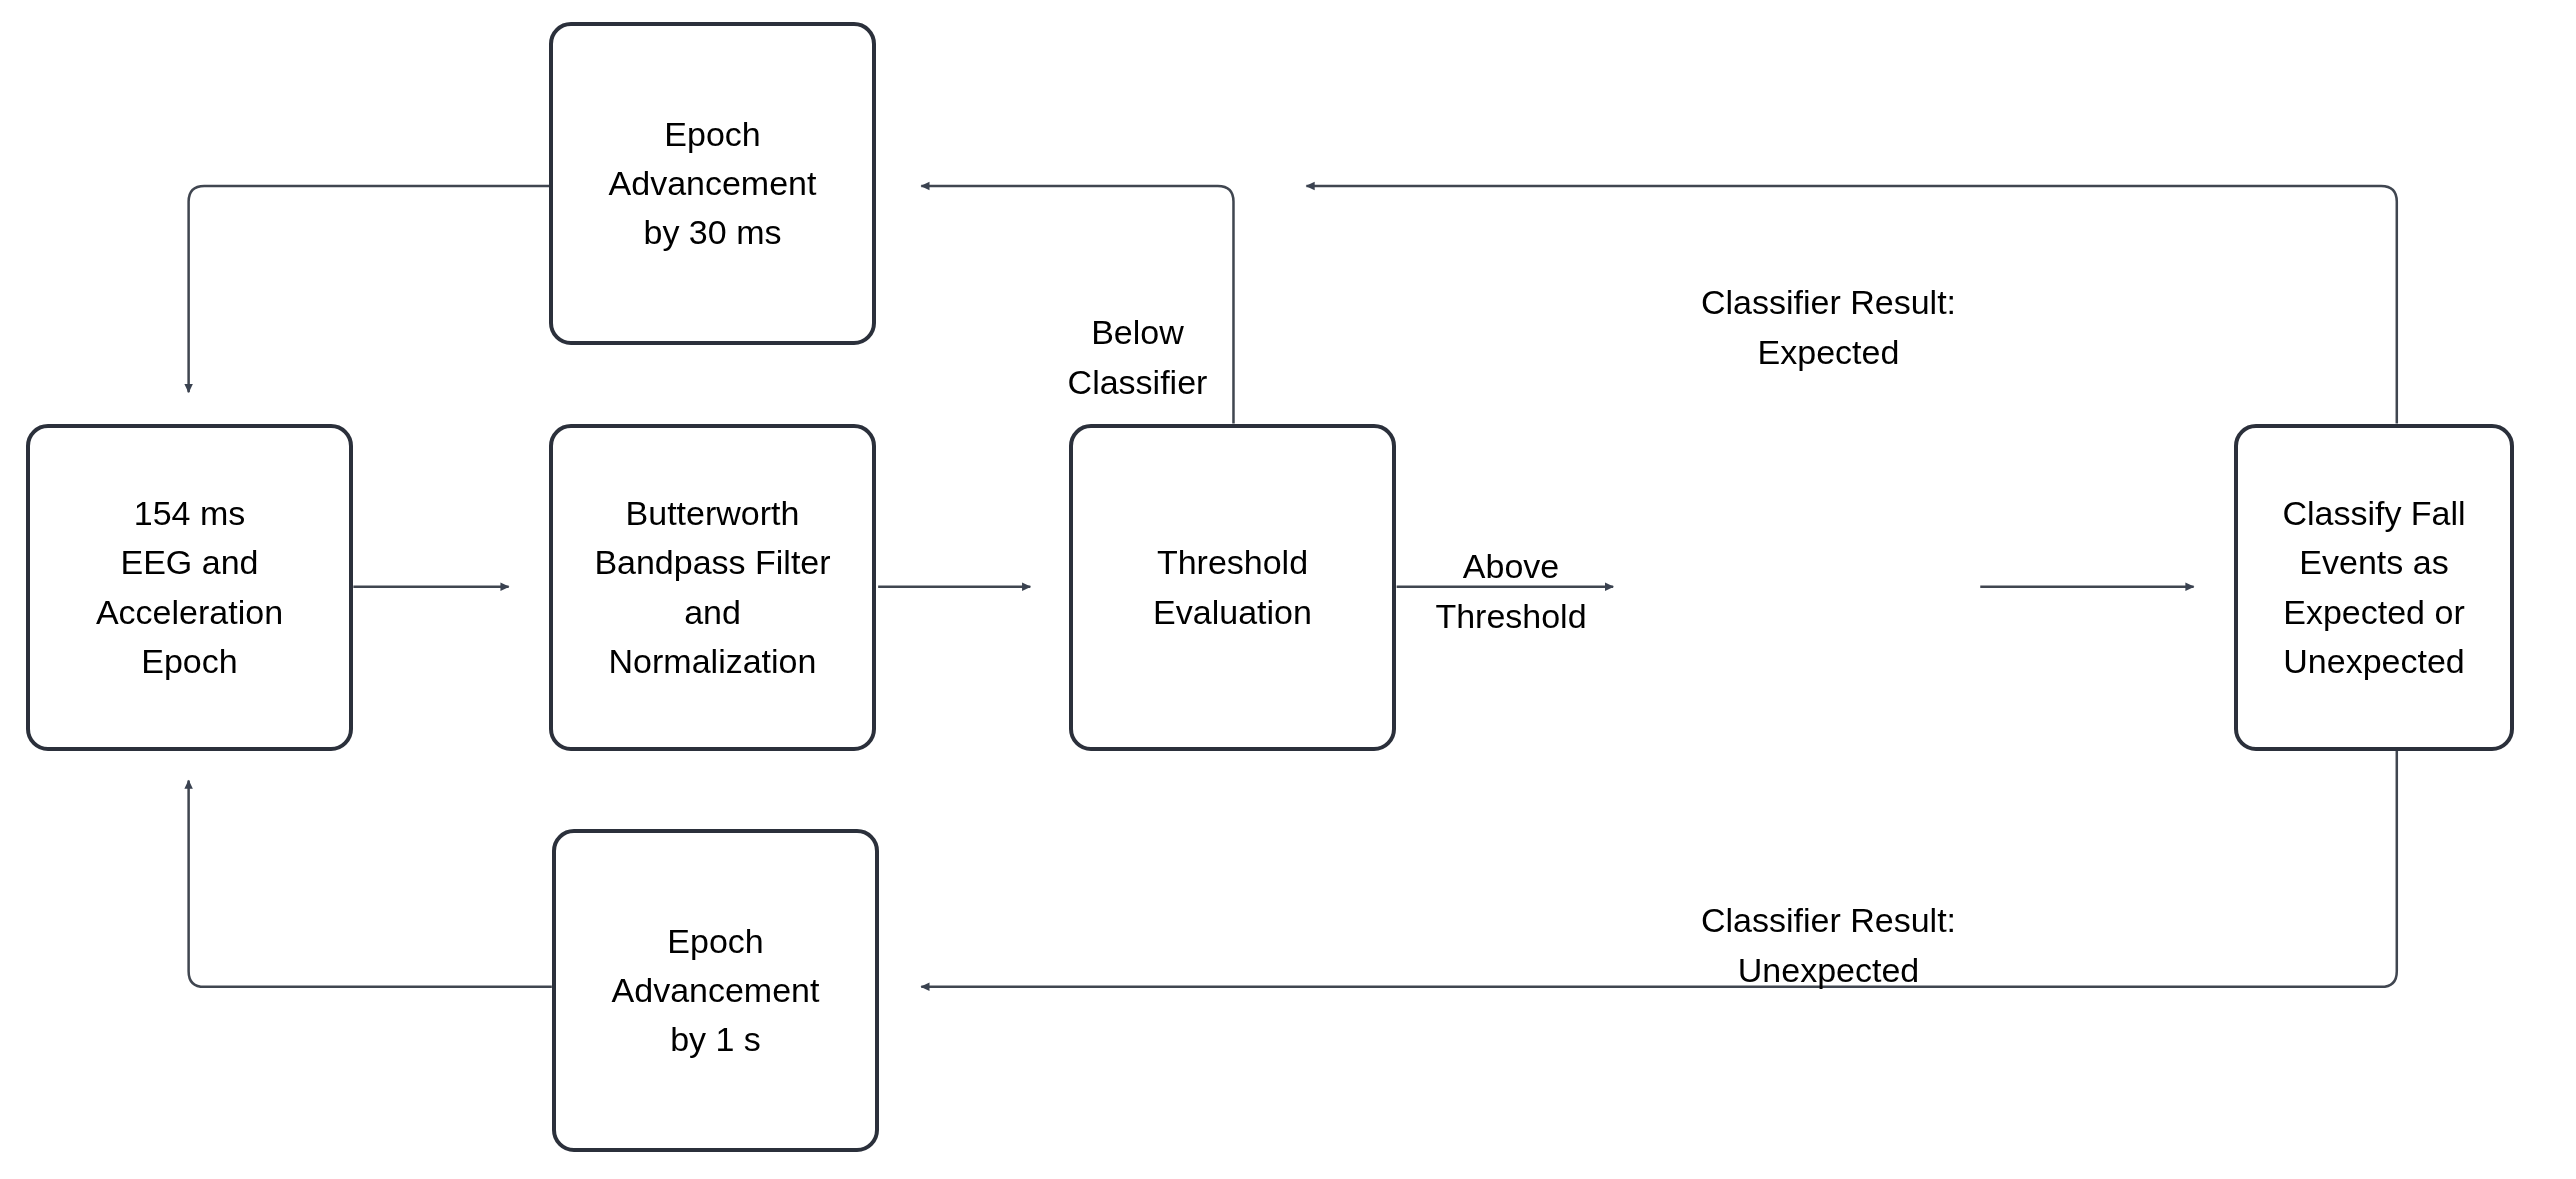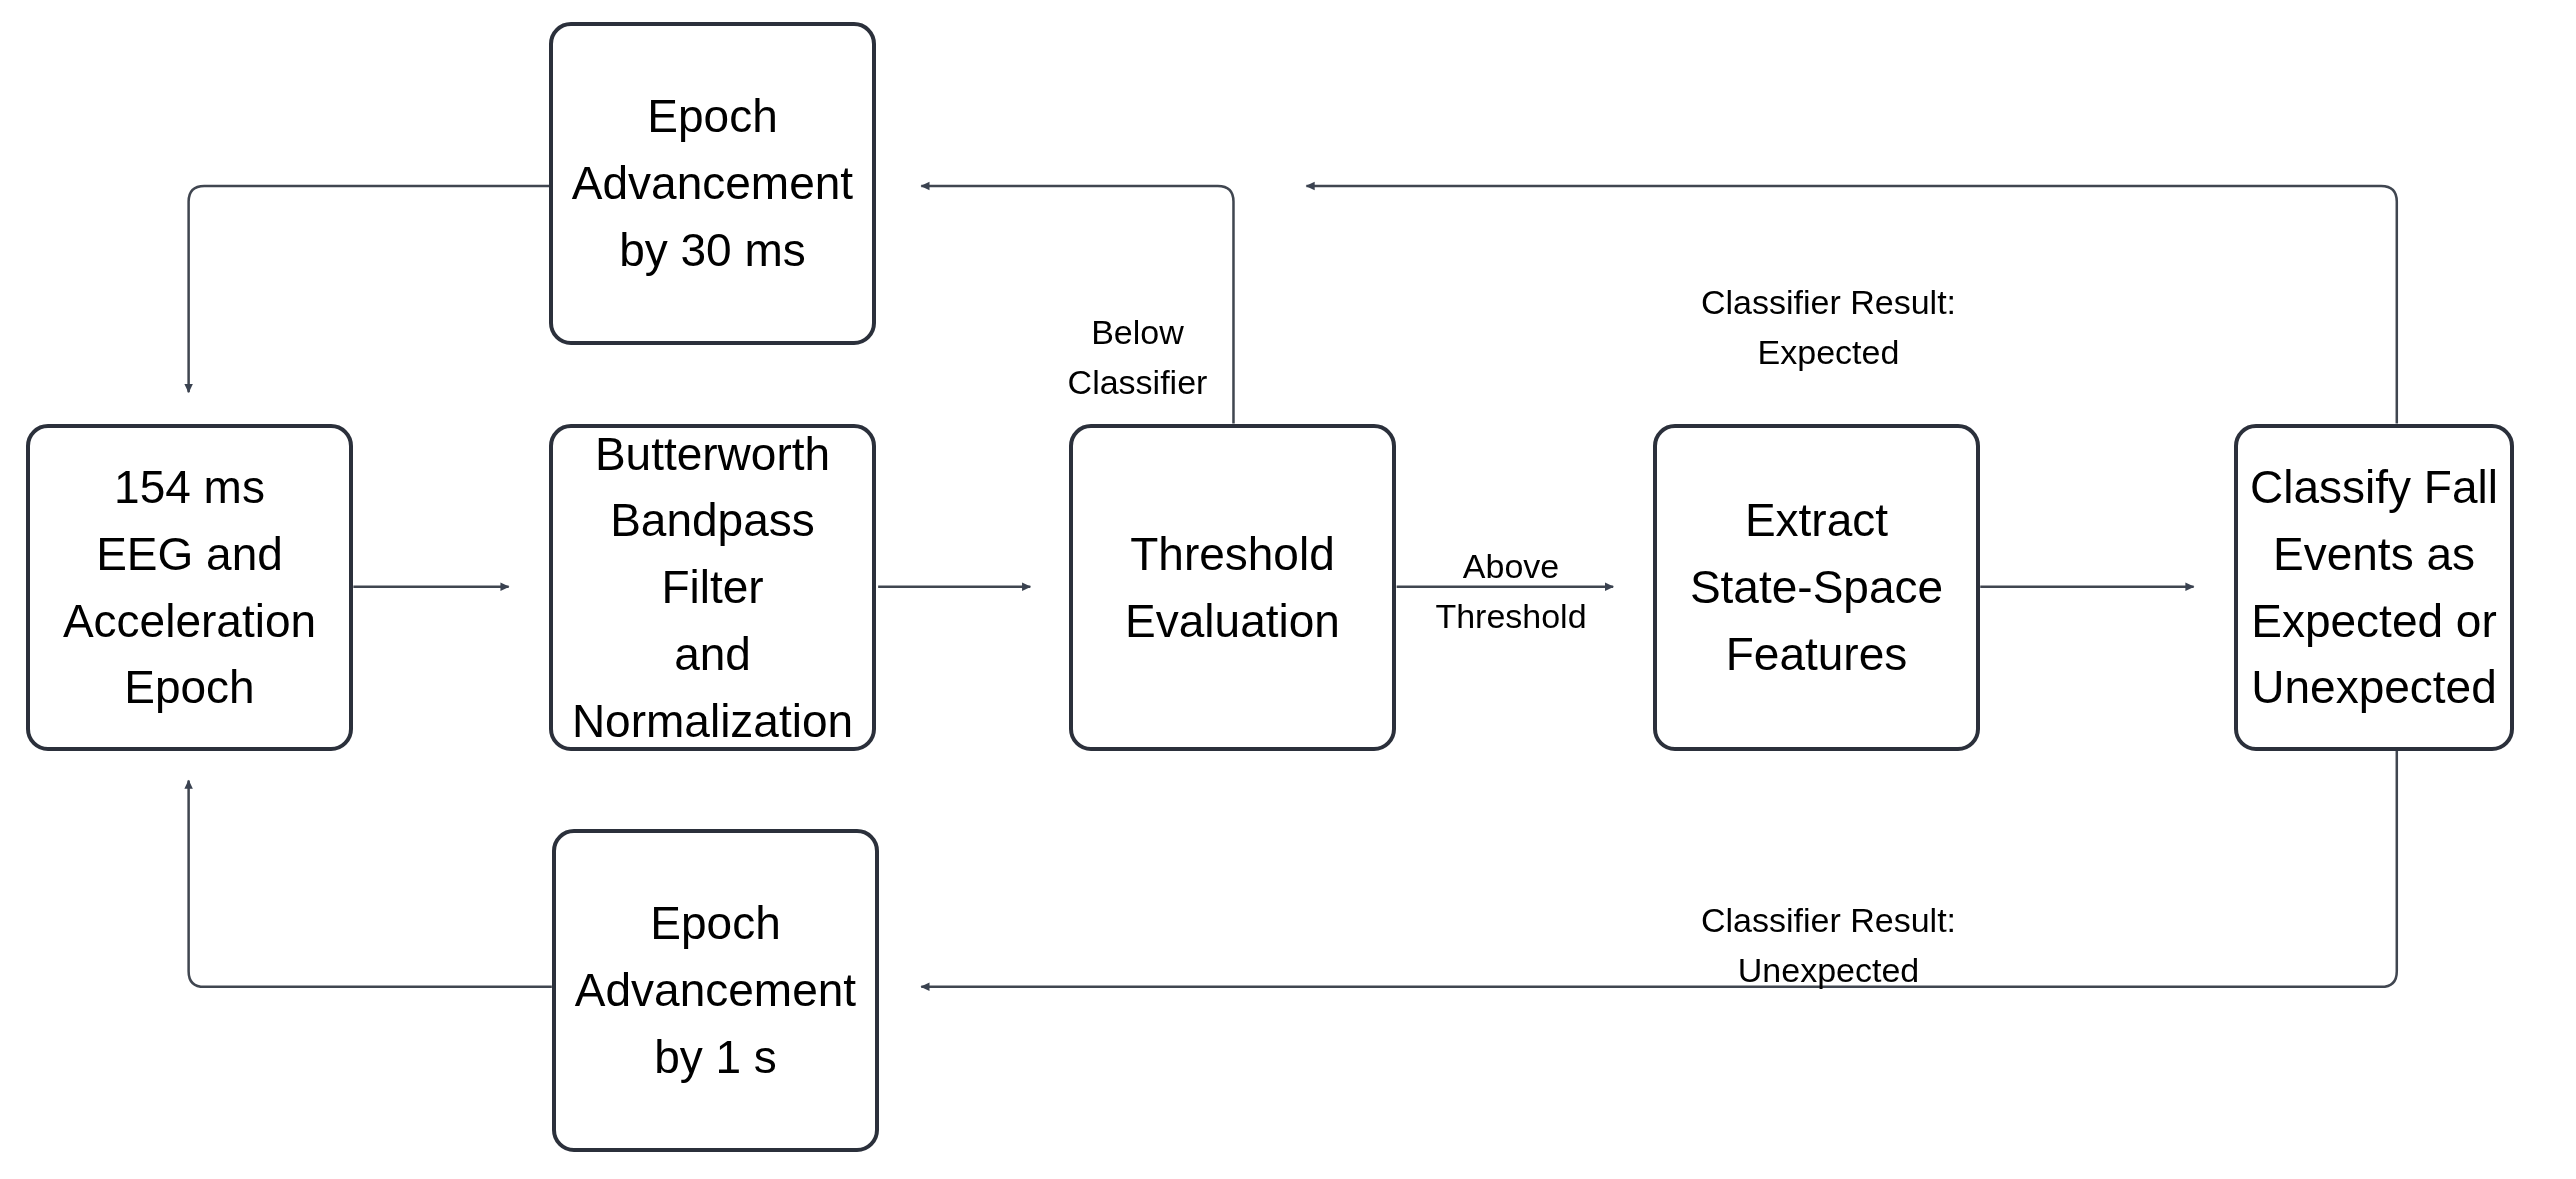--- a/index.html
+++ b/index.html
@@ -26,21 +26,21 @@
     position: absolute;
     box-sizing: border-box;
     background: #ffffff;
     border: 4.7px solid #2b303b;
     border-radius: 22px;
     display: flex;
     align-items: center;
     justify-content: center;
     text-align: center;
     color: #000000;
-    font-size: 46px;
+    font-size: 34px;
     line-height: 1.45;
     z-index: 3;
   }
   .node .node-label {
     display: block;
     white-space: pre-line;
     padding: 0 7.8px;
   }
   .edge-label {
     position: absolute;
@@ -105,25 +105,20 @@
 Bandpass Filter
 and
 Normalization</span>
   </div>
 
   <div class="node" style="left:1069px; top:424px; width:327px; height:327px;">
     <span class="node-label">Threshold
 Evaluation</span>
   </div>
 
-  <div class="node" style="left:1653px; top:424px; width:327px; height:327px;">
-    <span class="node-label">Extract
-State-Space
-Features</span>
-  </div>
 
   <div class="node" style="left:2234px; top:424px; width:280px; height:327px;">
     <span class="node-label">Classify Fall
 Events as
 Expected or
 Unexpected</span>
   </div>
 
   <div class="node" style="left:552px; top:829px; width:327px; height:323px;">
     <span class="node-label">Epoch

